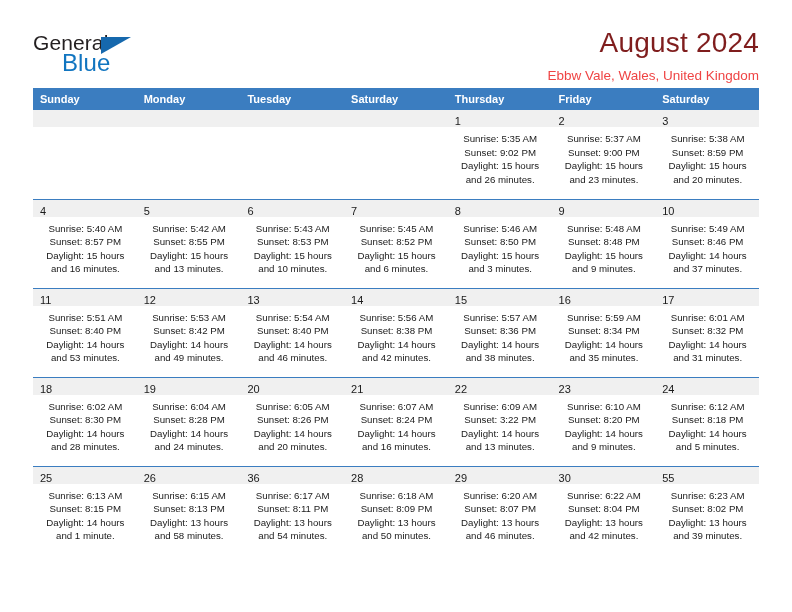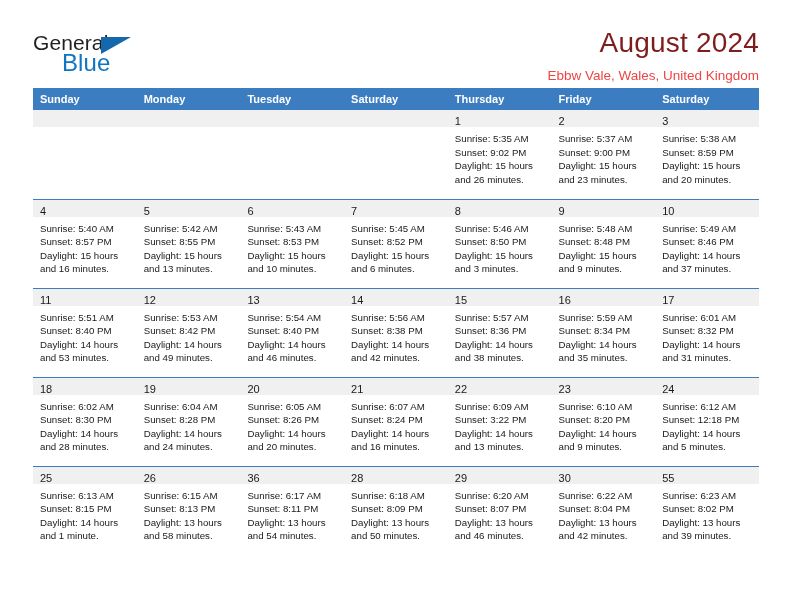--- a/index.html
+++ b/index.html
@@ -117,20 +117,21 @@
     box-sizing: border-box;
   }
   .daynum {
     font-size: 11px;
     color: #1a1a1a;
     line-height: 15px;
   }
   .cell-body {
     padding: 5px 6px 0 7px;
     box-sizing: border-box;
+    text-align: center;
   }
   .cell-line {
     font-size: 9.7px;
     color: #1a1a1a;
     line-height: 13.6px;
     white-space: nowrap;
   }
 </style>
 </head>
 <body>
@@ -388,21 +389,21 @@
               <div class="cell-line">Sunrise: 6:10 AM</div>
               <div class="cell-line">Sunset: 8:20 PM</div>
               <div class="cell-line">Daylight: 14 hours</div>
               <div class="cell-line">and 9 minutes.</div>
             </div>
           </td>
           <td class="day-cell">
             <div class="daynum-band"><span class="daynum">24</span></div>
             <div class="cell-body">
               <div class="cell-line">Sunrise: 6:12 AM</div>
-              <div class="cell-line">Sunset: 12:18 PM</div>
+              <div class="cell-line">Sunset: 8:18 PM</div>
               <div class="cell-line">Daylight: 14 hours</div>
               <div class="cell-line">and 5 minutes.</div>
             </div>
           </td>
         </tr>
         <tr class="week">
           <td class="day-cell">
             <div class="daynum-band"><span class="daynum">25</span></div>
             <div class="cell-body">
               <div class="cell-line">Sunrise: 6:13 AM</div>

